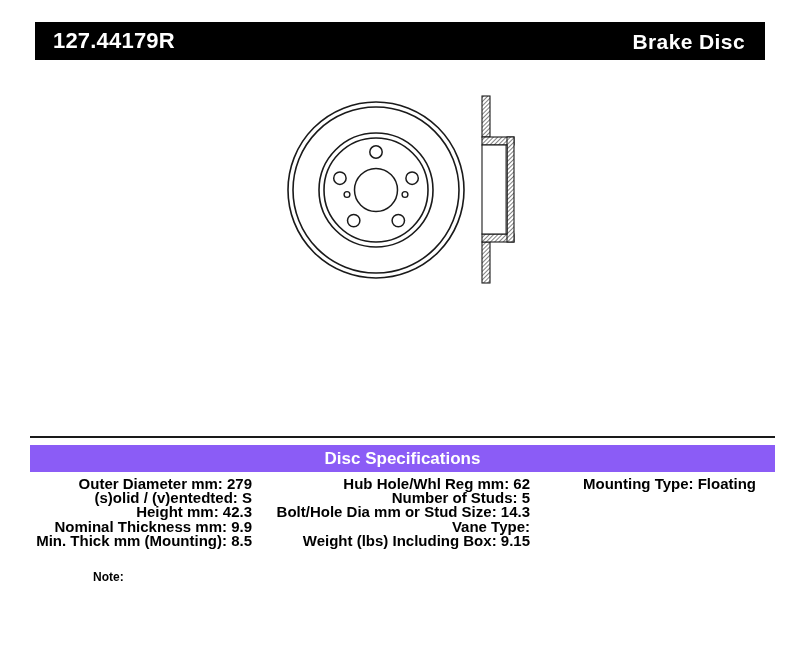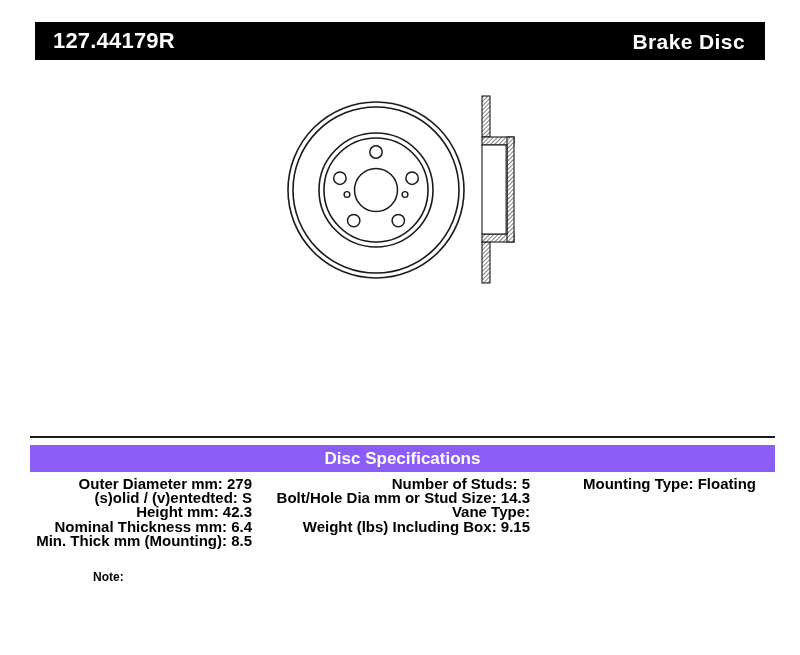--- a/index.html
+++ b/index.html
@@ -242,29 +242,33 @@
     <div class="spec-row">
       <span class="spec-label">(s)olid / (v)entedted: </span>
       <span class="spec-value">S</span>
     </div>
     <div class="spec-row">
       <span class="spec-label">Height mm: </span>
       <span class="spec-value">42.3</span>
     </div>
     <div class="spec-row">
       <span class="spec-label">Nominal Thickness mm: </span>
-      <span class="spec-value">6.4</span>
+      <span class="spec-value">9.9</span>
     </div>
     <div class="spec-row">
       <span class="spec-label">Min. Thick mm (Mounting): </span>
       <span class="spec-value">8.5</span>
     </div>
   </div>
 
   <div class="spec-col spec-col-mid">
+    <div class="spec-row">
+      <span class="spec-label">Hub Hole/Whl Reg mm: </span>
+      <span class="spec-value">62</span>
+    </div>
     <div class="spec-row">
       <span class="spec-label">Number of Studs: </span>
       <span class="spec-value">5</span>
     </div>
     <div class="spec-row">
       <span class="spec-label">Bolt/Hole Dia mm or Stud Size: </span>
       <span class="spec-value">14.3</span>
     </div>
     <div class="spec-row">
       <span class="spec-label">Vane Type:</span>

